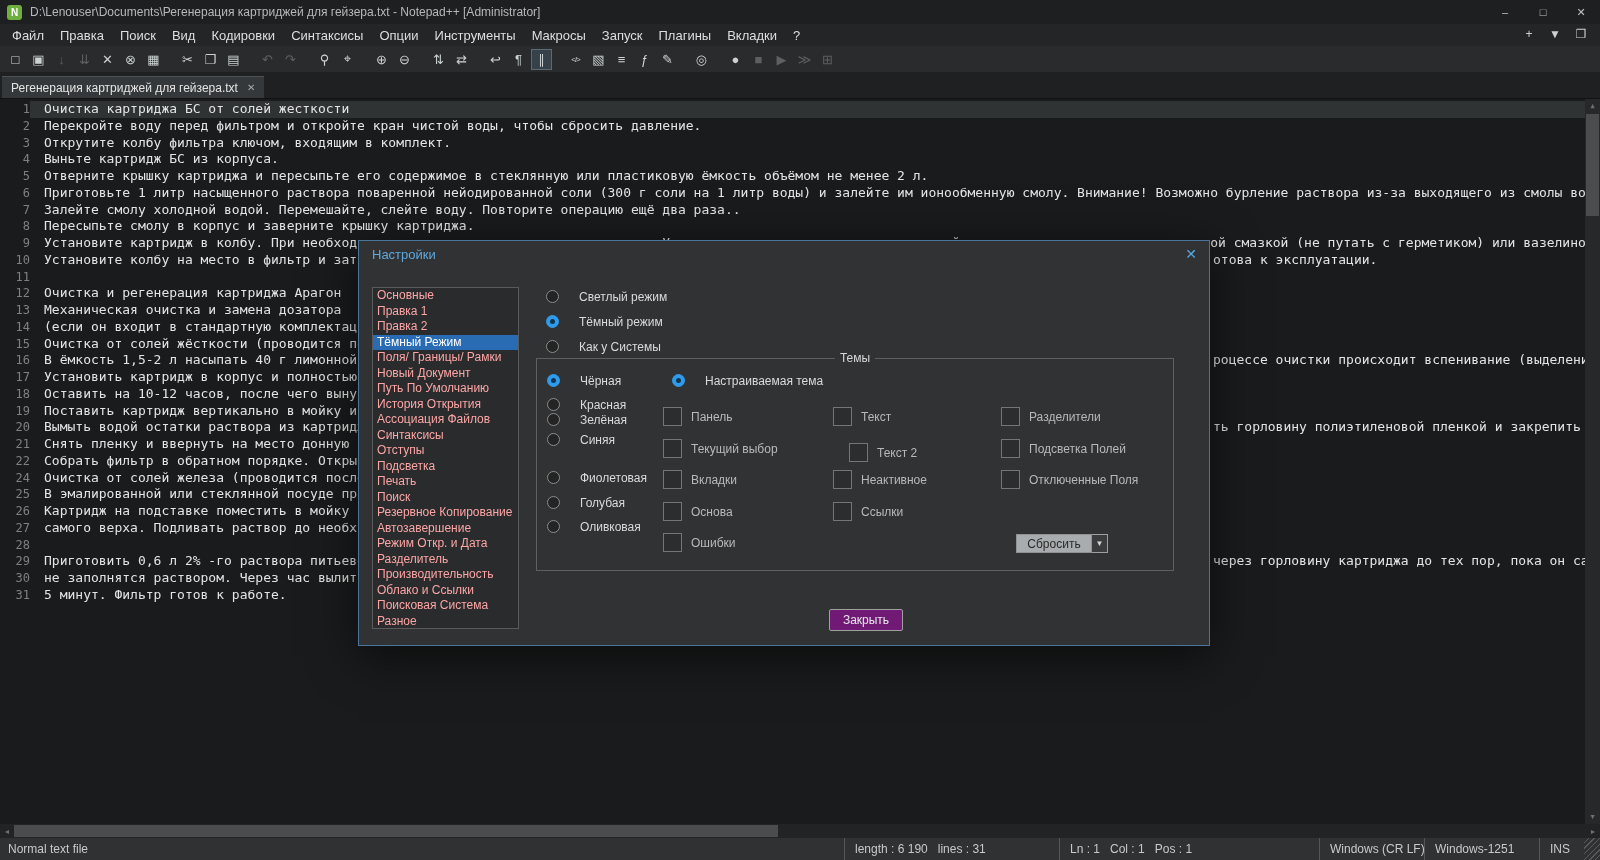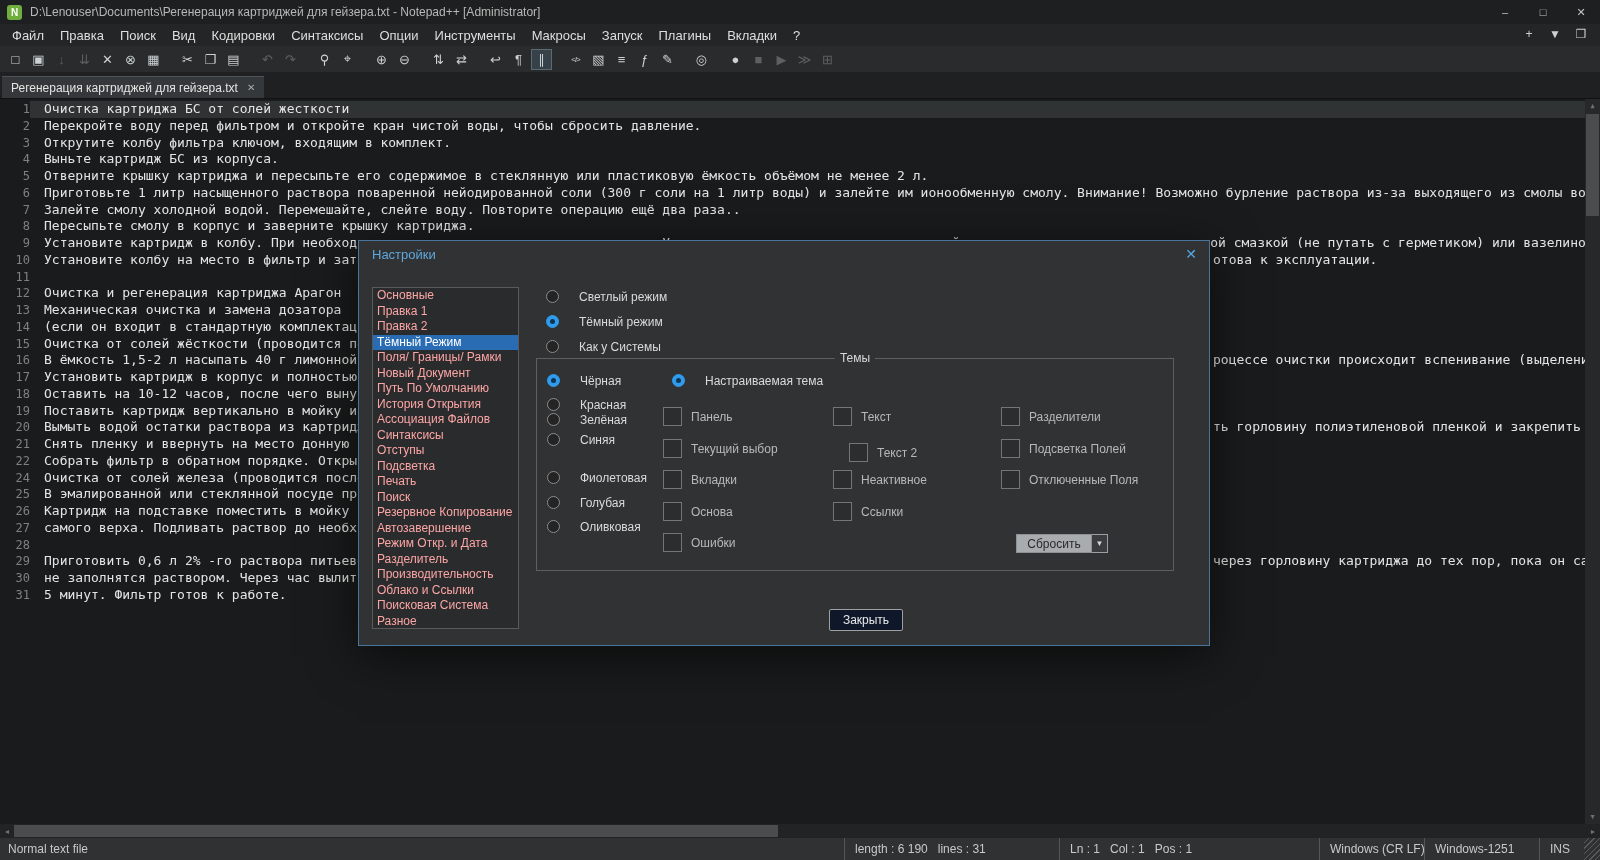--- a/index.html
+++ b/index.html
@@ -73,21 +73,21 @@
   .radio .dot{width:5px;height:5px;border-radius:50%;background:transparent}
   .radio.sel{border-color:#2f9bed;background:#2f9bed}
   .radio.sel .dot{background:#10364f}
   .rlabel{font-size:12px;color:#dadada;white-space:nowrap}
   .swrow{position:absolute;display:flex;align-items:center;gap:9px;height:19px}
   .swatch{width:19px;height:19px;flex:0 0 19px;background:#2c2d2e;border:1px solid #757575}
   .swlabel{font-size:12px;color:#b8b8b8;white-space:nowrap}
   .resetwrap{position:absolute;left:657px;top:293px;display:flex}
   .reset-btn{width:76px;height:19px;background:#a9acae;color:#2a2a2a;font-size:12px;display:flex;align-items:center;justify-content:center;border:1px solid #8f9294}
   .reset-dd{width:16px;height:19px;background:#3a3c3e;border:1px solid #9aa0a3;border-left:none;color:#d5d5d5;font-size:8px;display:flex;align-items:center;justify-content:center}
-  .close-btn{position:absolute;left:470px;top:368px;width:74px;height:22px;background:#0f172a;border:1px solid #a0a0a0;border-radius:2px;color:#e8e8e8;font-size:12px;display:flex;align-items:center;justify-content:center}
+  .close-btn{position:absolute;left:470px;top:368px;width:74px;height:22px;background:#701a75;border:1px solid #a0a0a0;border-radius:2px;color:#e8e8e8;font-size:12px;display:flex;align-items:center;justify-content:center}
 </style>
 </head>
 <body>
 
 <div class="app">
 
   <div class="titlebar">
     <div class="appicon">N</div>
     <div class="title-text">D:\Lenouser\Documents\Регенерация картриджей для гейзера.txt - Notepad++ [Administrator]</div>
     <div class="winbtns">

